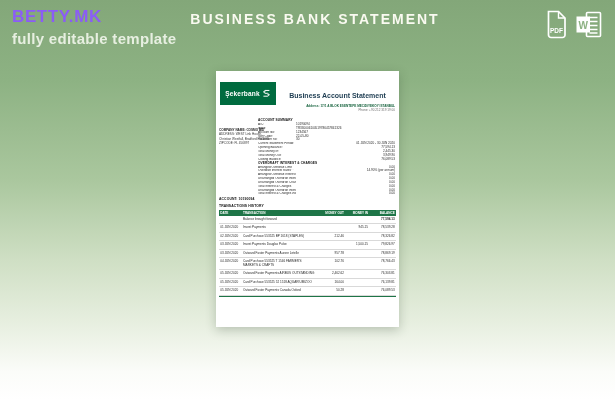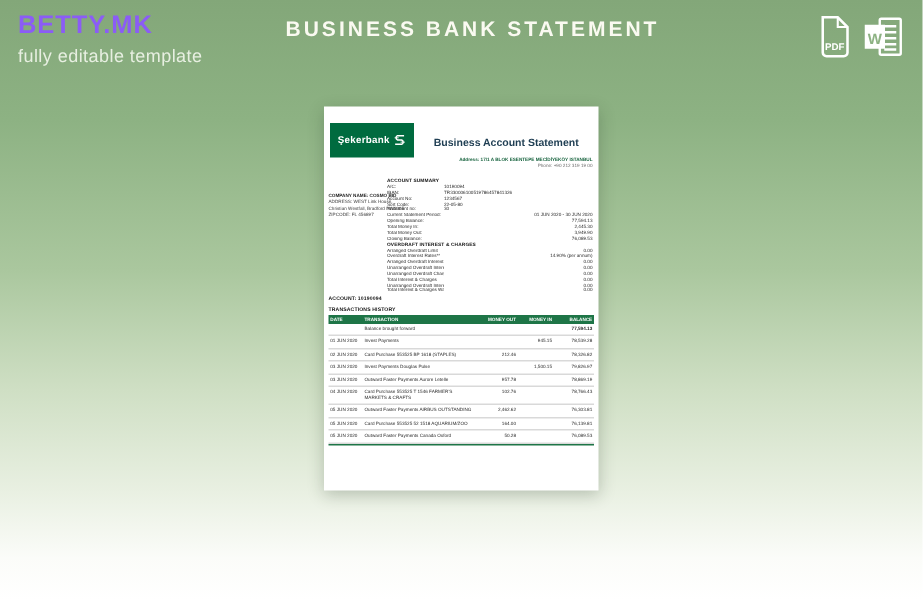--- a/index.html
+++ b/index.html
@@ -4,21 +4,21 @@
 <style>
   * { margin:0; padding:0; box-sizing:border-box; }
   html,body { width:615px; height:400px; }
   body {
     position:relative; overflow:hidden;
     font-family:"Liberation Sans", sans-serif;
     background:linear-gradient(180deg,#83a779 0%,#8db283 20%,#aac79e 45%,#cfdfc4 65%,#e9f0e2 82%,#fbfcf9 93%,#ffffff 100%);
   }
   
   .brand { position:absolute; left:12px; top:7px; font-size:17px; font-weight:800; color:#8b5cf6; letter-spacing:.6px; }
-  .tagline { position:absolute; left:12px; top:30px; font-size:12px; color:#e7efe1; letter-spacing:.3px; }
+  .tagline { position:absolute; left:12px; top:30px; font-size:15px; color:#e7efe1; letter-spacing:.3px;font-weight:bold; }
   .page-title { position:absolute; left:0; right:0; top:11px; text-align:center; font-size:14px; font-weight:700; color:#fafaf1; letter-spacing:2px;padding-left:15px; }
   .file-icons { position:absolute; right:13px; top:10px; display:flex; gap:7px; align-items:flex-start; }
   .file-icons svg { display:block; cursor:pointer; }
   
   .doc { position:absolute; left:216px; top:71px; width:183px; height:256px; background:#ffffff; box-shadow:0 3px 10px rgba(30,50,30,.25); }
   .logo { position:absolute; left:4px; top:11px; width:56px; height:23px; background:#006b3f; color:#fff; display:flex; align-items:center; justify-content:center; gap:2px; }
   .logo-text { font-size:6.5px; font-weight:700; letter-spacing:.2px; }
   .doc-title { position:absolute; left:64px; right:4px; top:21px; text-align:center; font-size:7px; font-weight:700; color:#1e3d52; }
   .addr  { position:absolute; right:4px; top:32.5px; text-align:right; font-size:3.1px; font-weight:700; color:#17633e; }
   .phone { position:absolute; right:4px; top:36.8px; text-align:right; font-size:3.1px; color:#6b6b6b; }

